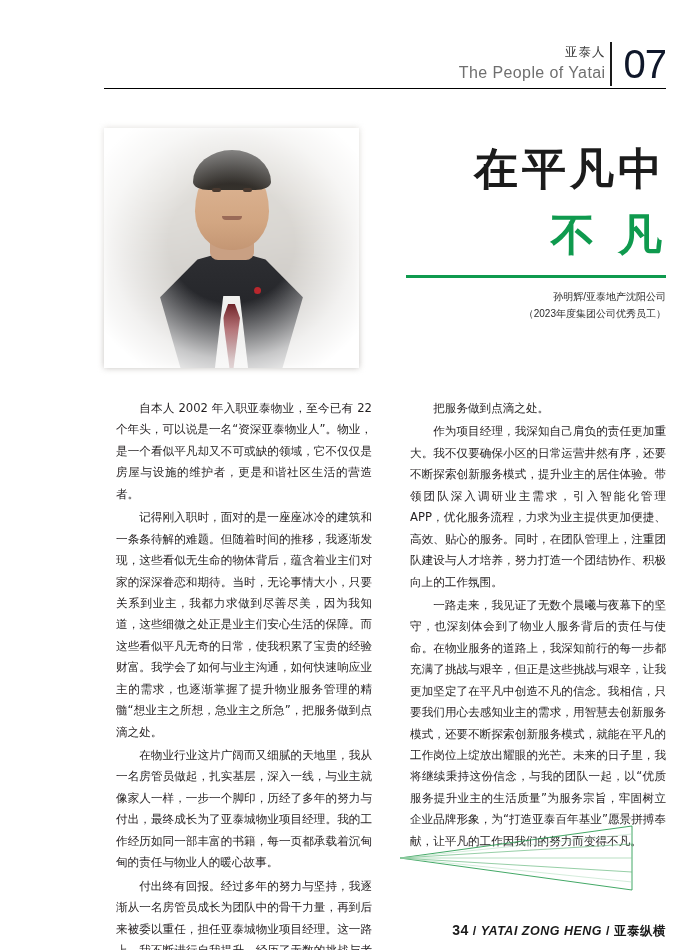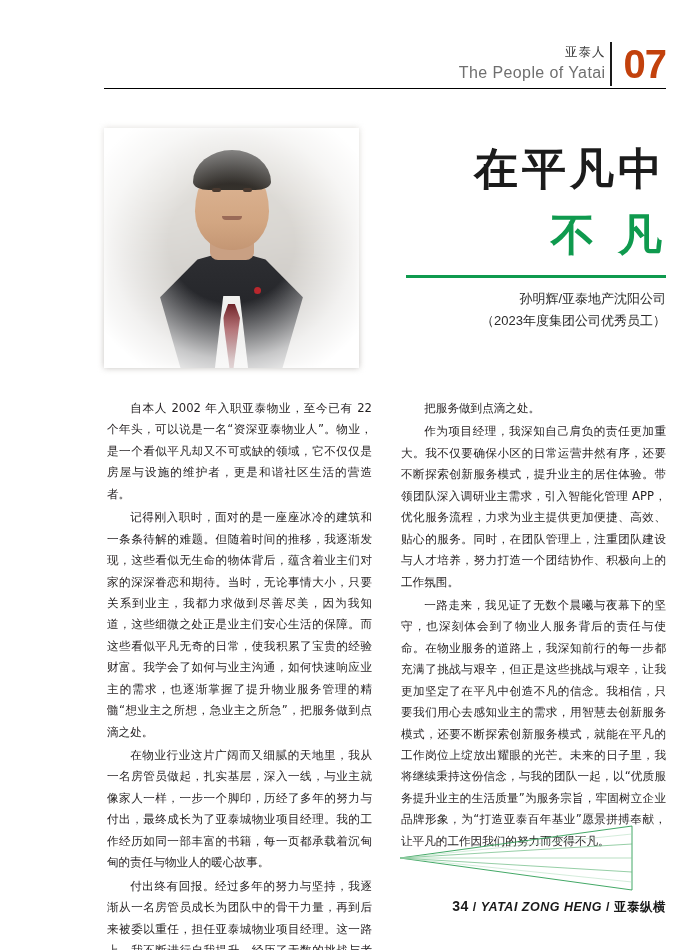--- a/index.html
+++ b/index.html
@@ -47,22 +47,22 @@
     margin-top: 2px;
   }
   .header-rule {
     width: 2px;
     height: 44px;
     background: #1a1a1a;
     margin-right: 12px;
   }
   .header-num {
     font-size: 40px;
-    font-weight: bold;
-    color: #c2410c;
+    font-weight: normal;
+    color: #0f172a;
     line-height: 1;
     letter-spacing: -1px;
   }
   .header-line {
     position: absolute;
     top: 88px;
     left: 104px;
     right: 34px;
     height: 1px;
     background: #000;
@@ -206,21 +206,21 @@
   }
   .title-line.dark { color: #1b1b1b; }
   .title-line.green { color: #0f9a4e; }
   .title-rule {
     margin: 14px 0 10px auto;
     height: 3px;
     width: 260px;
     background: #0f9a4e;
   }
   .byline {
-    font-size: 13px;
+    font-size: 10px;
     color: #2b2b2b;
     line-height: 1.7;
   }
 
   
   .columns {
     position: absolute;
     left: 104px;
     right: 34px;
     top: 398px;
@@ -229,38 +229,38 @@
   }
   .col {
     width: 268px;
     font-size: 11.6px;
     line-height: 1.85;
     color: #231f20;
     text-align: justify;
     font-family: "DejaVu Sans", "Liberation Sans", sans-serif;
   }
   .col p {
-    margin: 0 0 2px 3px;
+    margin: 0 0 2px 12px;
     text-indent: 2em;
   }
 
   
   .ribbon {
     position: absolute;
     left: 398px;
     bottom: 58px;
     width: 236px;
     height: 68px;
   }
 
   
   .footer {
     position: absolute;
     right: 34px;
-    bottom: 34px;
+    bottom: 10px;
     font-size: 12.5px;
     color: #1a1a1a;
     letter-spacing: 0.5px;
     font-weight: bold;
   }
   .footer .num { font-size: 14px; }
   .footer .en { font-style: italic; font-weight: bold; }
 </style>
 </head>
 <body>

